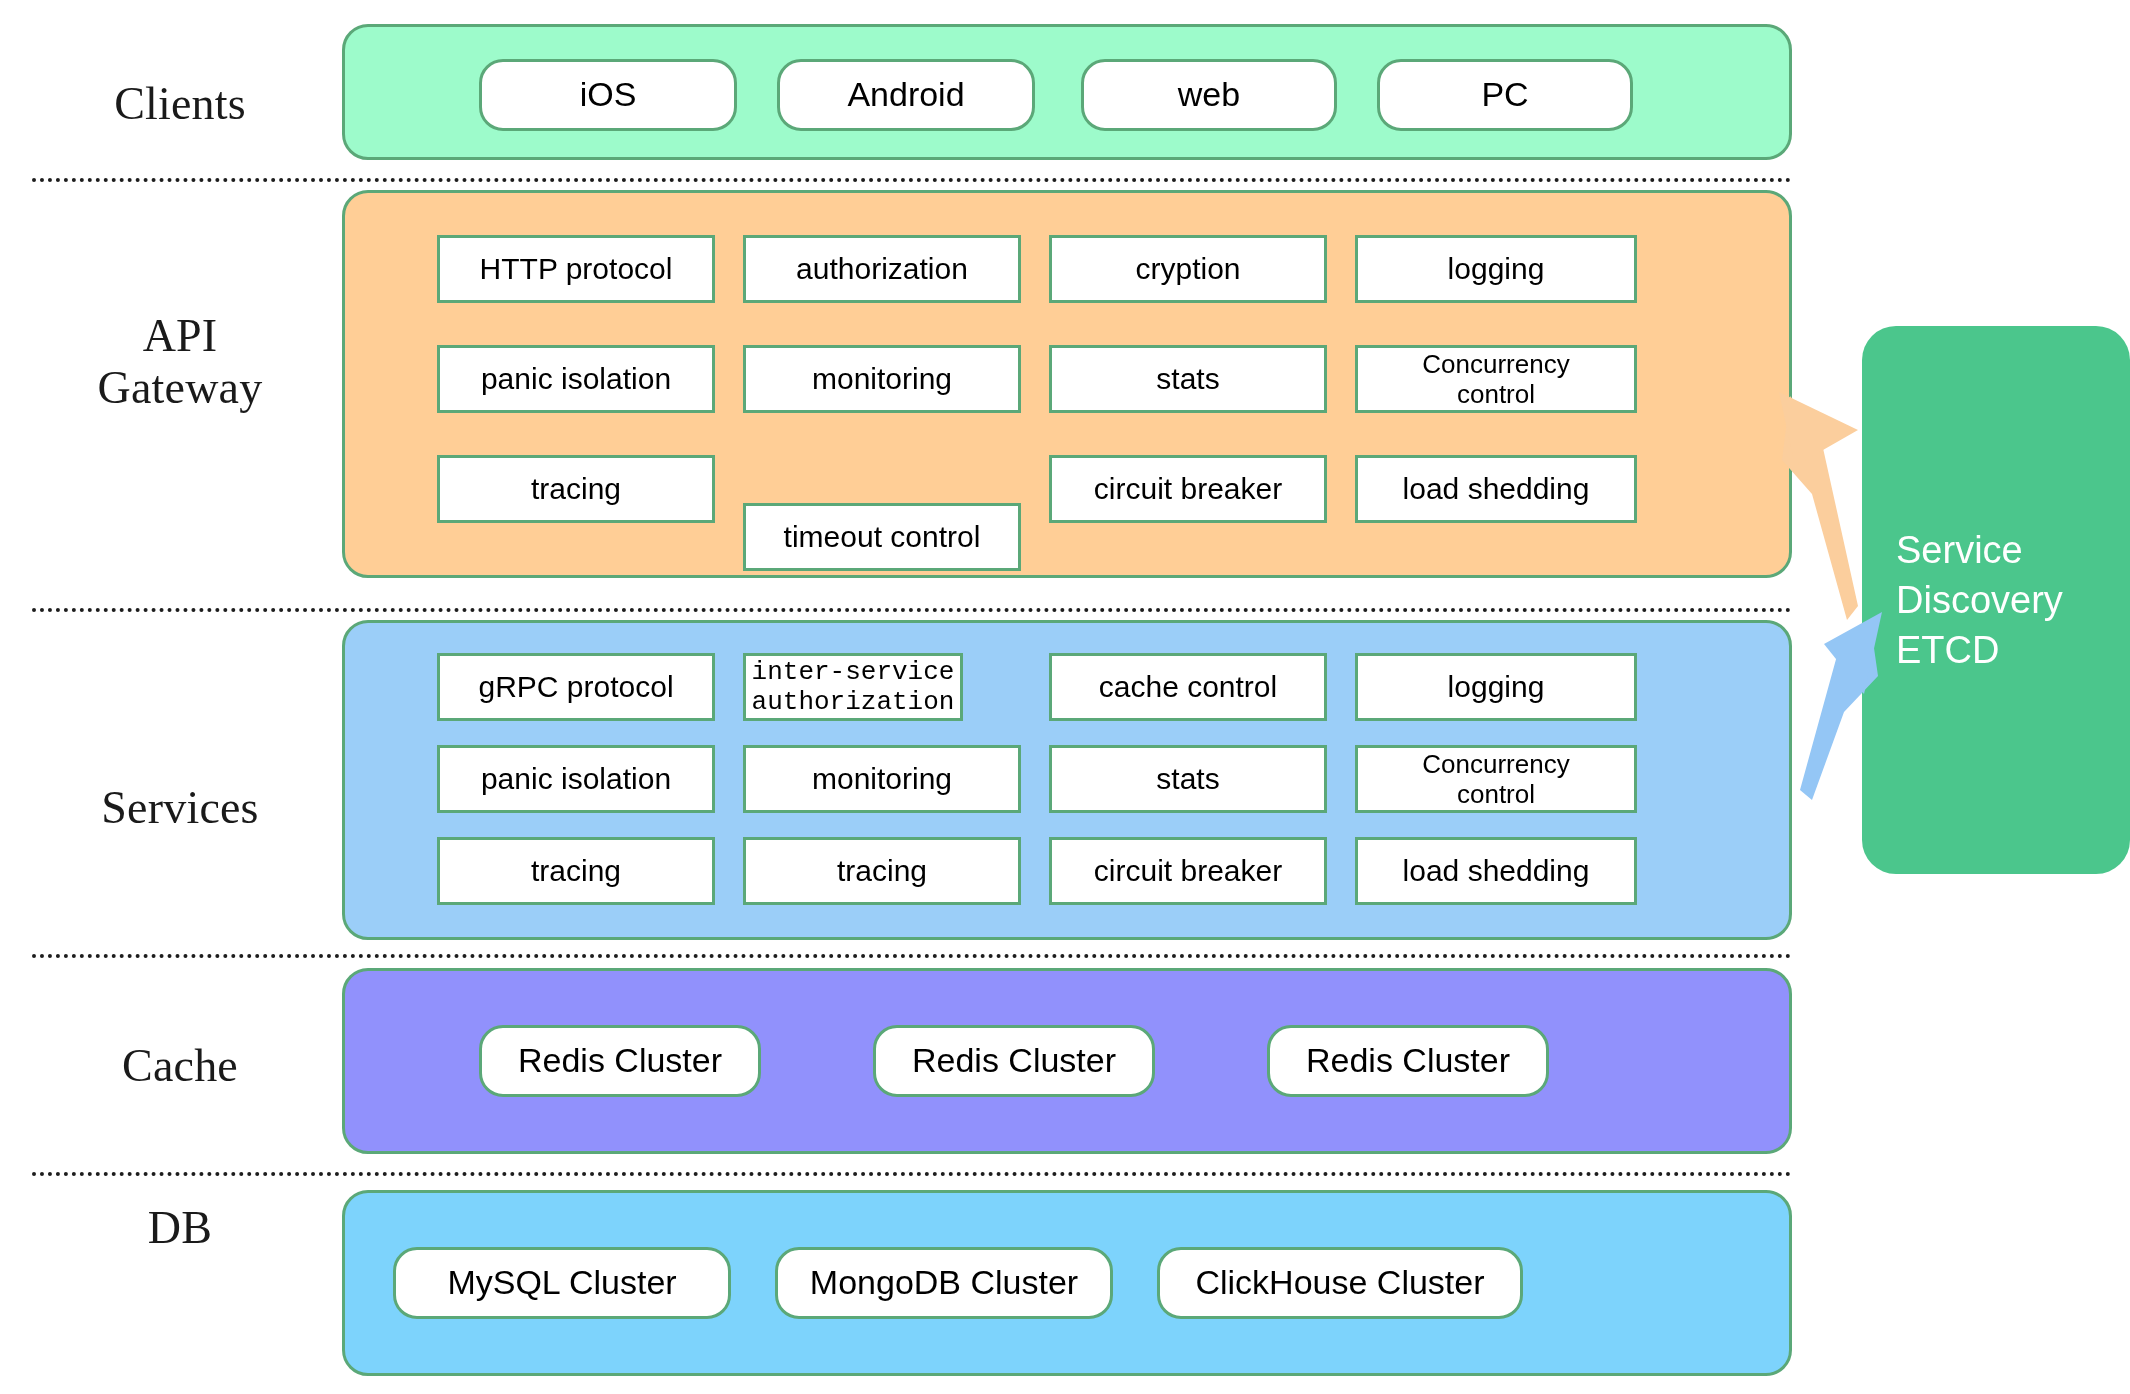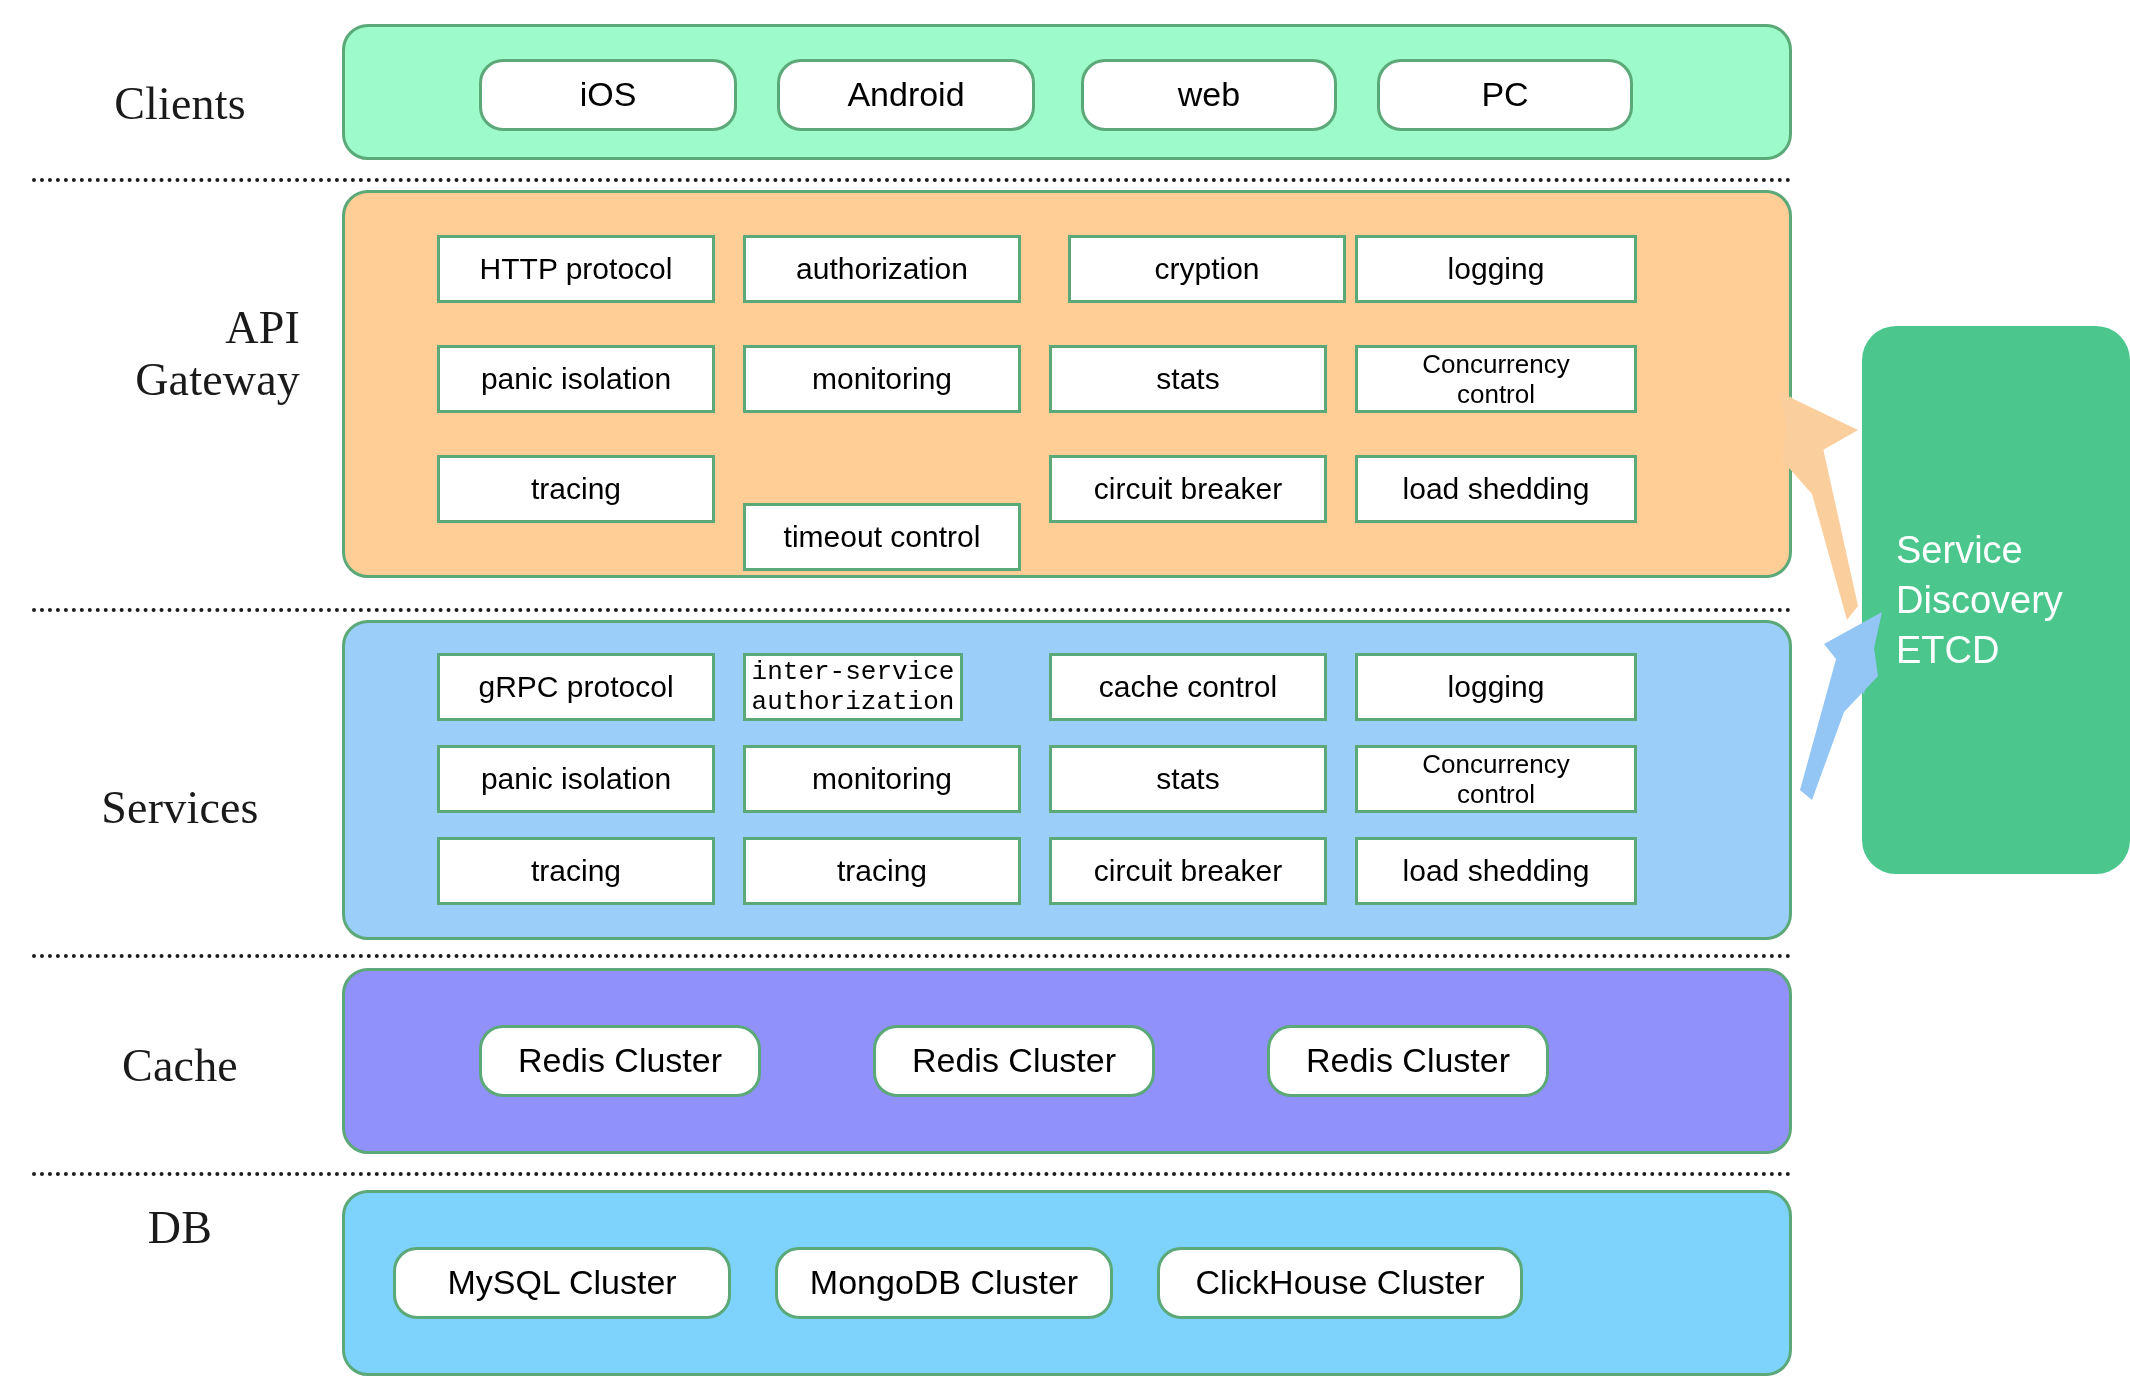--- a/index.html
+++ b/index.html
@@ -111,28 +111,28 @@
 
   <div class="row-label" style="left:60px; top:78px; width:240px;">Clients</div>
 
   <div class="layer clients" style="left:342px; top:24px; width:1450px; height:136px;">
     <div class="cell big" style="left:134px;  top:32px; width:258px; height:72px;">iOS</div>
     <div class="cell big" style="left:432px;  top:32px; width:258px; height:72px;">Android</div>
     <div class="cell big" style="left:736px;  top:32px; width:256px; height:72px;">web</div>
     <div class="cell big" style="left:1032px; top:32px; width:256px; height:72px;">PC</div>
   </div>
 
-  <div class="row-label" style="left:60px; top:302px; width:240px;text-align:right;">API
+  <div class="row-label" style="left:60px; top:310px; width:240px;">API
 Gateway</div>
 
   <div class="layer gateway" style="left:342px; top:190px; width:1450px; height:388px;">
 
     <div class="cell mid" style="left:92px;  top:42px; width:278px; height:68px;">HTTP protocol</div>
     <div class="cell mid" style="left:398px; top:42px; width:278px; height:68px;">authorization</div>
-    <div class="cell mid" style="left:704px; top:42px; width:278px; height:68px;margin-left:19px;">cryption</div>
+    <div class="cell mid" style="left:704px; top:42px; width:278px; height:68px;">cryption</div>
     <div class="cell mid" style="left:1010px; top:42px; width:282px; height:68px;">logging</div>
 
     <div class="cell mid" style="left:92px;  top:152px; width:278px; height:68px;">panic isolation</div>
     <div class="cell mid" style="left:398px; top:152px; width:278px; height:68px;">monitoring</div>
     <div class="cell mid" style="left:704px; top:152px; width:278px; height:68px;">stats</div>
     <div class="cell small" style="left:1010px; top:152px; width:282px; height:68px;">Concurrency
 control</div>
 
     <div class="cell mid" style="left:92px;  top:262px; width:278px; height:68px;">tracing</div>
     <div class="cell mid" style="left:398px; top:262px; width:278px; height:68px;margin-top:48px;">timeout control</div>

